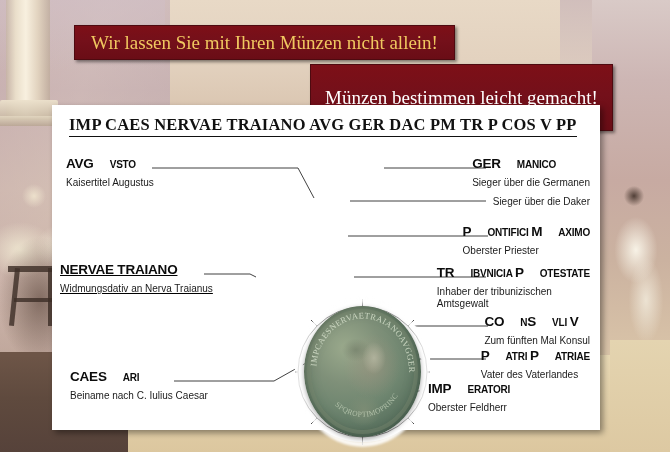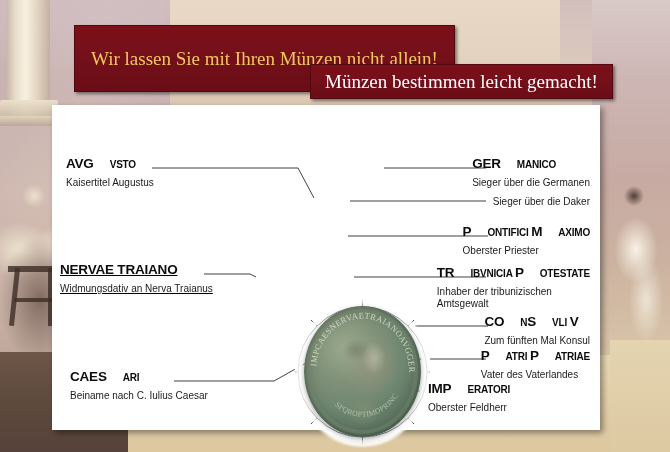--- a/index.html
+++ b/index.html
@@ -98,25 +98,25 @@
   .banner{
     position:absolute;
     background:linear-gradient(to bottom,#7d0f17 0%, #74101a 45%, #6a0d16 100%);
     border:1px solid #4e0a10;
     box-shadow:2px 2px 3px rgba(0,0,0,.45);
     display:flex;align-items:center;
     font-family:"Liberation Serif", serif;
     white-space:nowrap;
   }
   #banner1{
-    left:74px;top:25px;height:33px;padding:16px 16px;
+    left:74px;top:25px;height:33px;padding:0 16px;
     color:#f0c860;font-size:19px;
   }
   #banner2{
-    left:310px;top:64px;height:33px;padding:0 14px;
+    left:310px;top:64px;height:33px;padding:16px 14px;
     color:#ffffff;font-size:19px;
   }
 
   
   #panel{
     position:absolute;left:52px;top:105px;width:548px;height:325px;
     background:#ffffff;
     box-shadow:3px 3px 6px rgba(0,0,0,.40);
   }
   #panel-title{
@@ -206,20 +206,21 @@
   <div class="banner" id="banner1">
     <span>Wir lassen Sie mit Ihren Münzen nicht allein!</span>
   </div>
 
   <div class="banner" id="banner2">
     <span>Münzen bestimmen leicht gemacht!</span>
   </div>
 
   <div id="panel">
 
+    <div id="panel-title">IMP CAES NERVAE TRAIANO AVG GER DAC PM TR P COS V PP</div>
 
     <svg id="lines" viewBox="0 0 548 325">
       <g stroke="#2b2b2b" stroke-width="0.9" fill="none">
 
         <line x1="100" y1="63" x2="246" y2="63"></line>
         <line x1="246" y1="63" x2="262" y2="93"></line>
         <line x1="152" y1="169" x2="198" y2="169"></line>
         <line x1="198" y1="169" x2="204" y2="172"></line>
         <line x1="122" y1="276" x2="222" y2="276"></line>
         <line x1="222" y1="276" x2="254" y2="258"></line>

